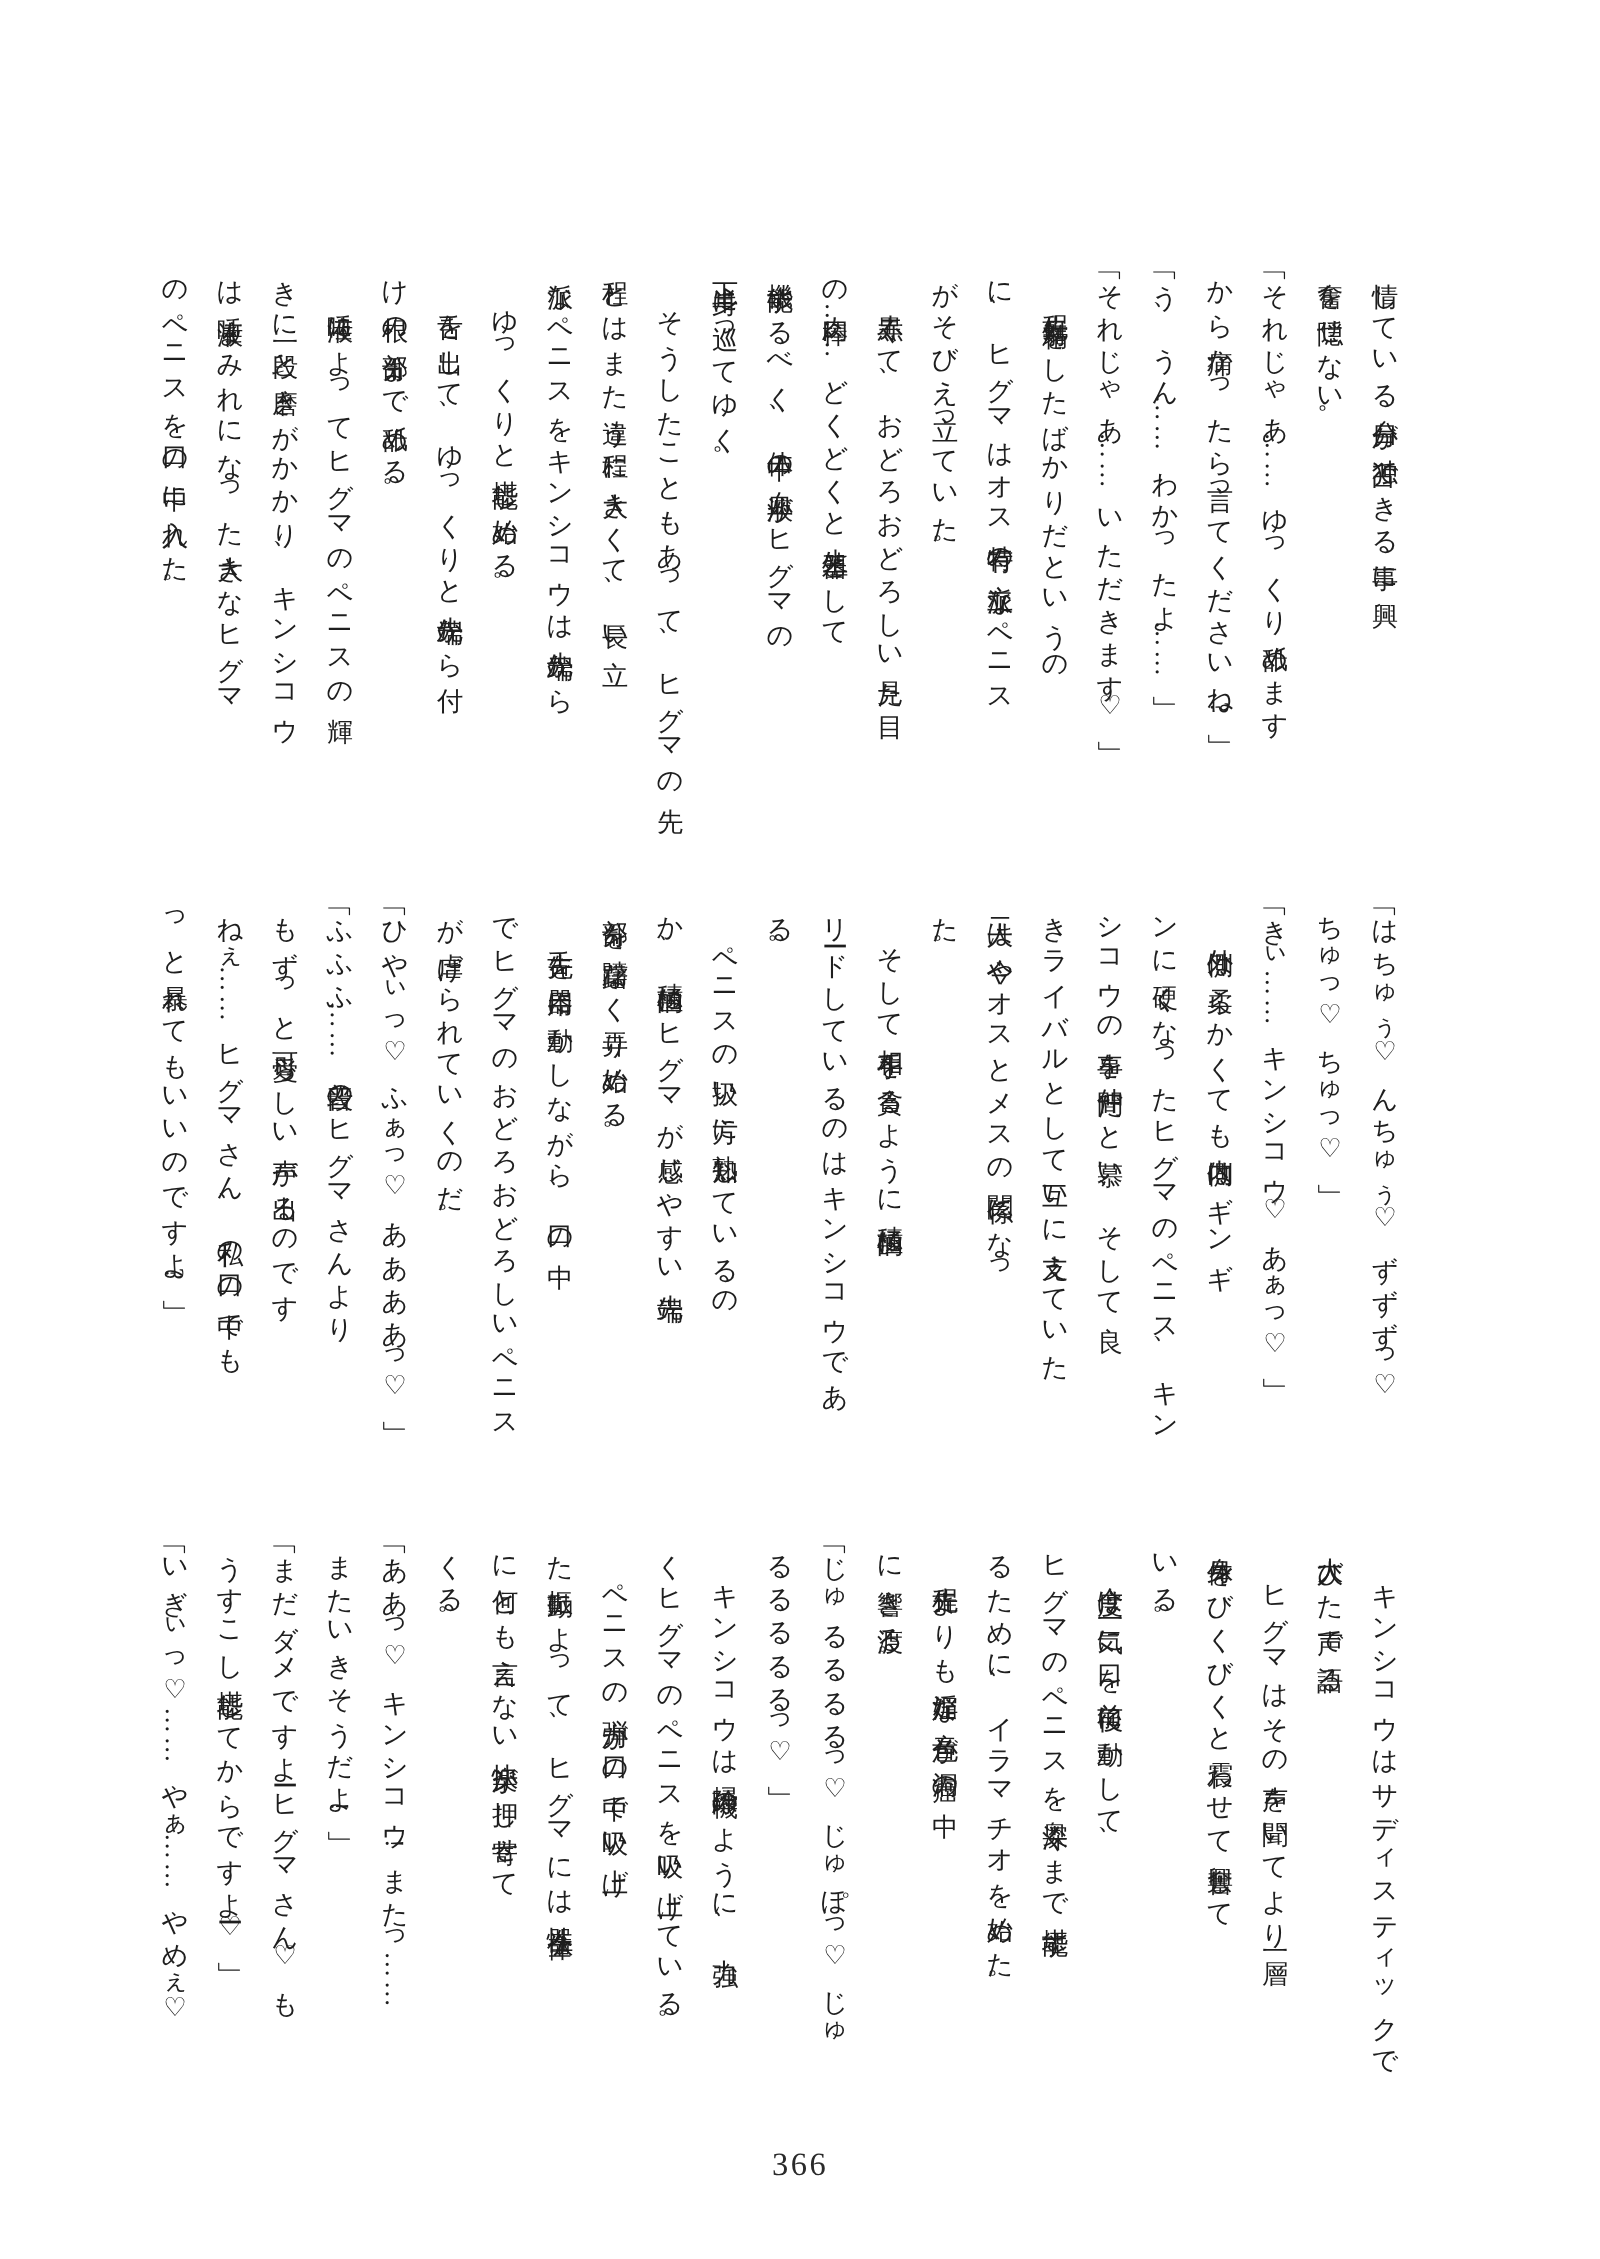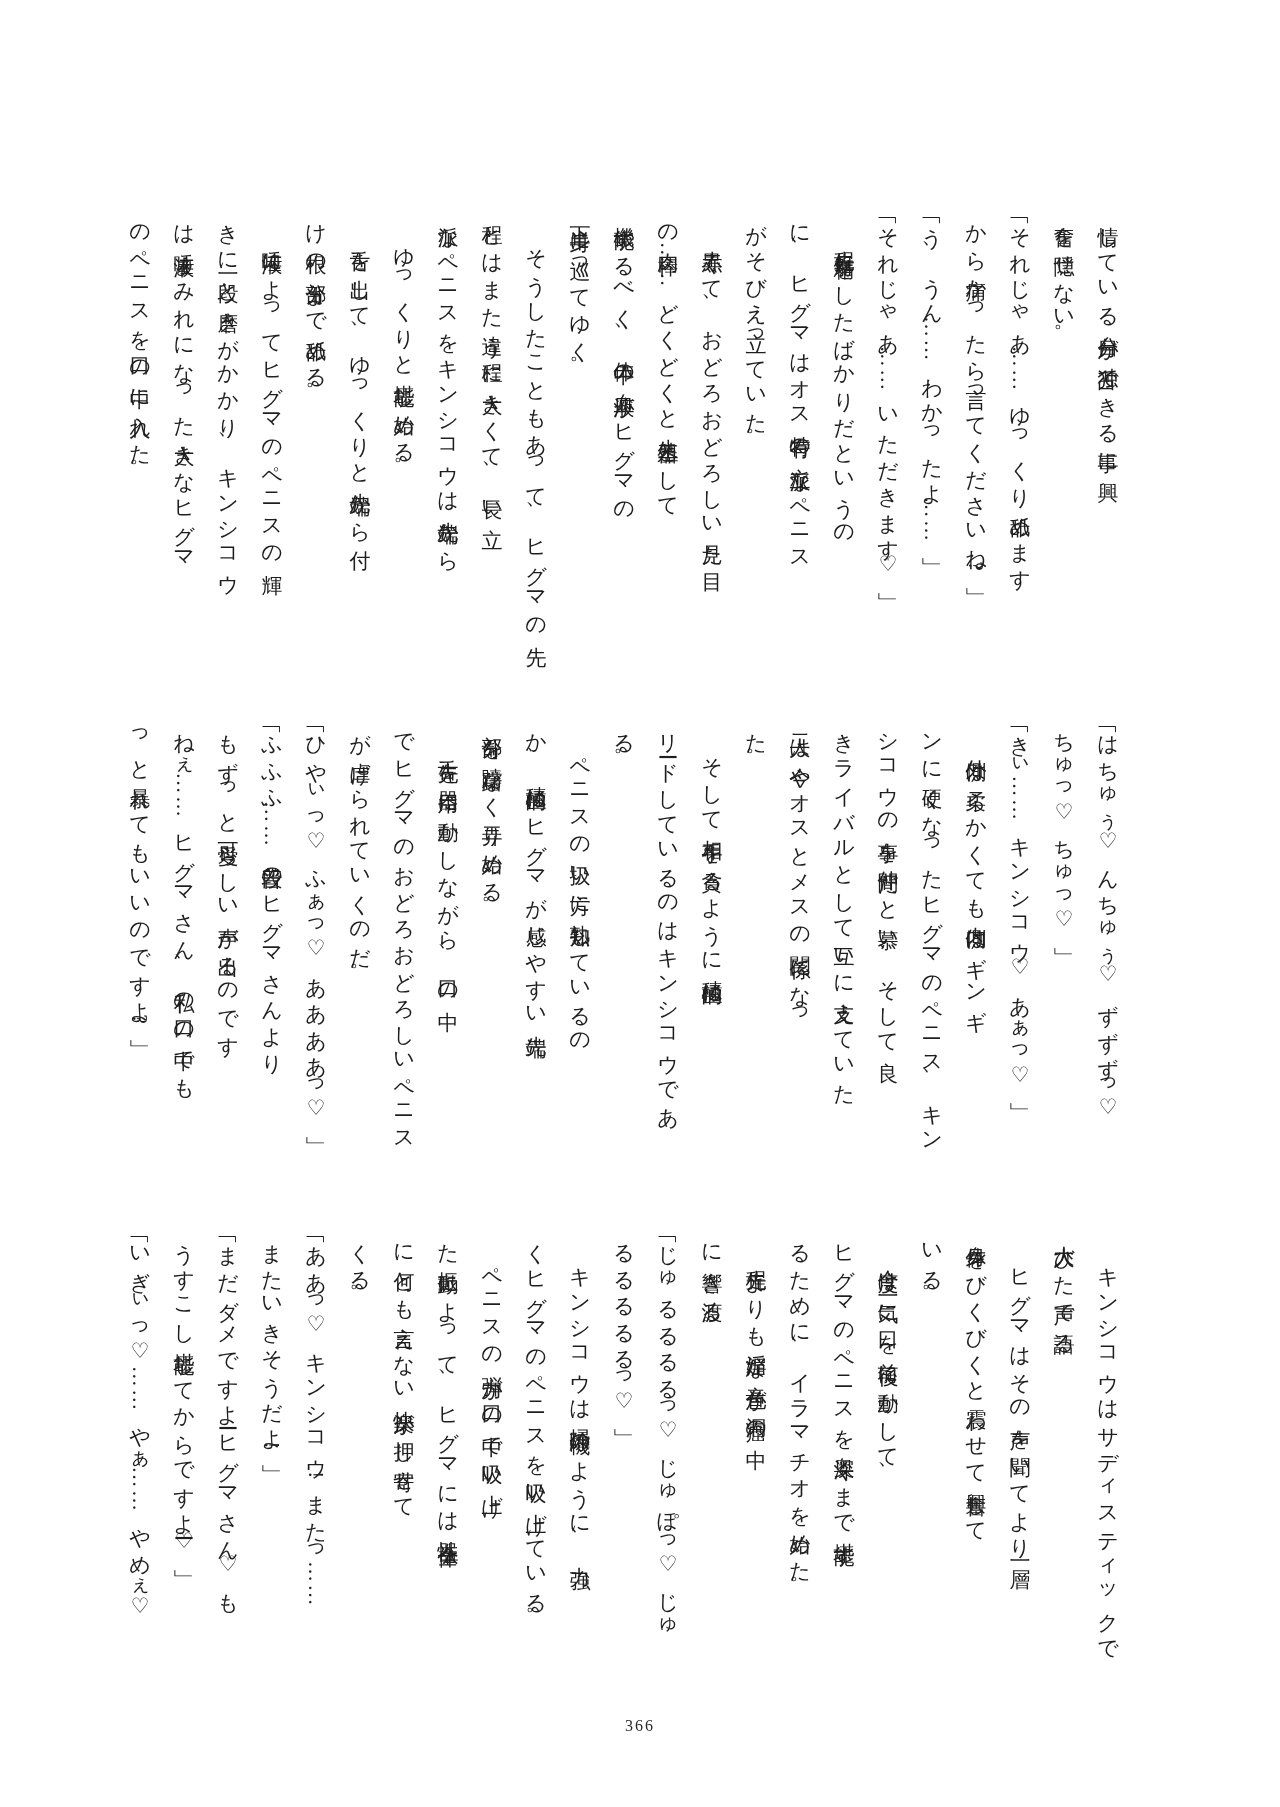--- a/index.html
+++ b/index.html
@@ -26,21 +26,21 @@
   #band2 { top: 719px; }
   #band3 { top: 1229px; }
   .band p { margin: 0; padding: 0; white-space: nowrap; }
   .band p.indent { text-indent: 24px; }
   .page-number {
     position: absolute;
     top: 1717px;
     left: 0;
     width: 100%;
     text-align: center;
-    font-size: 16px;
+    font-size: 26px;
     letter-spacing: 2px;
     color: #2a2a2a;
   }
 </style>
 </head>
 <body>
 
 <div class="page">
   <div class="band" id="band1">
       <p class="line">情している自分が独占できる事に興</p>

